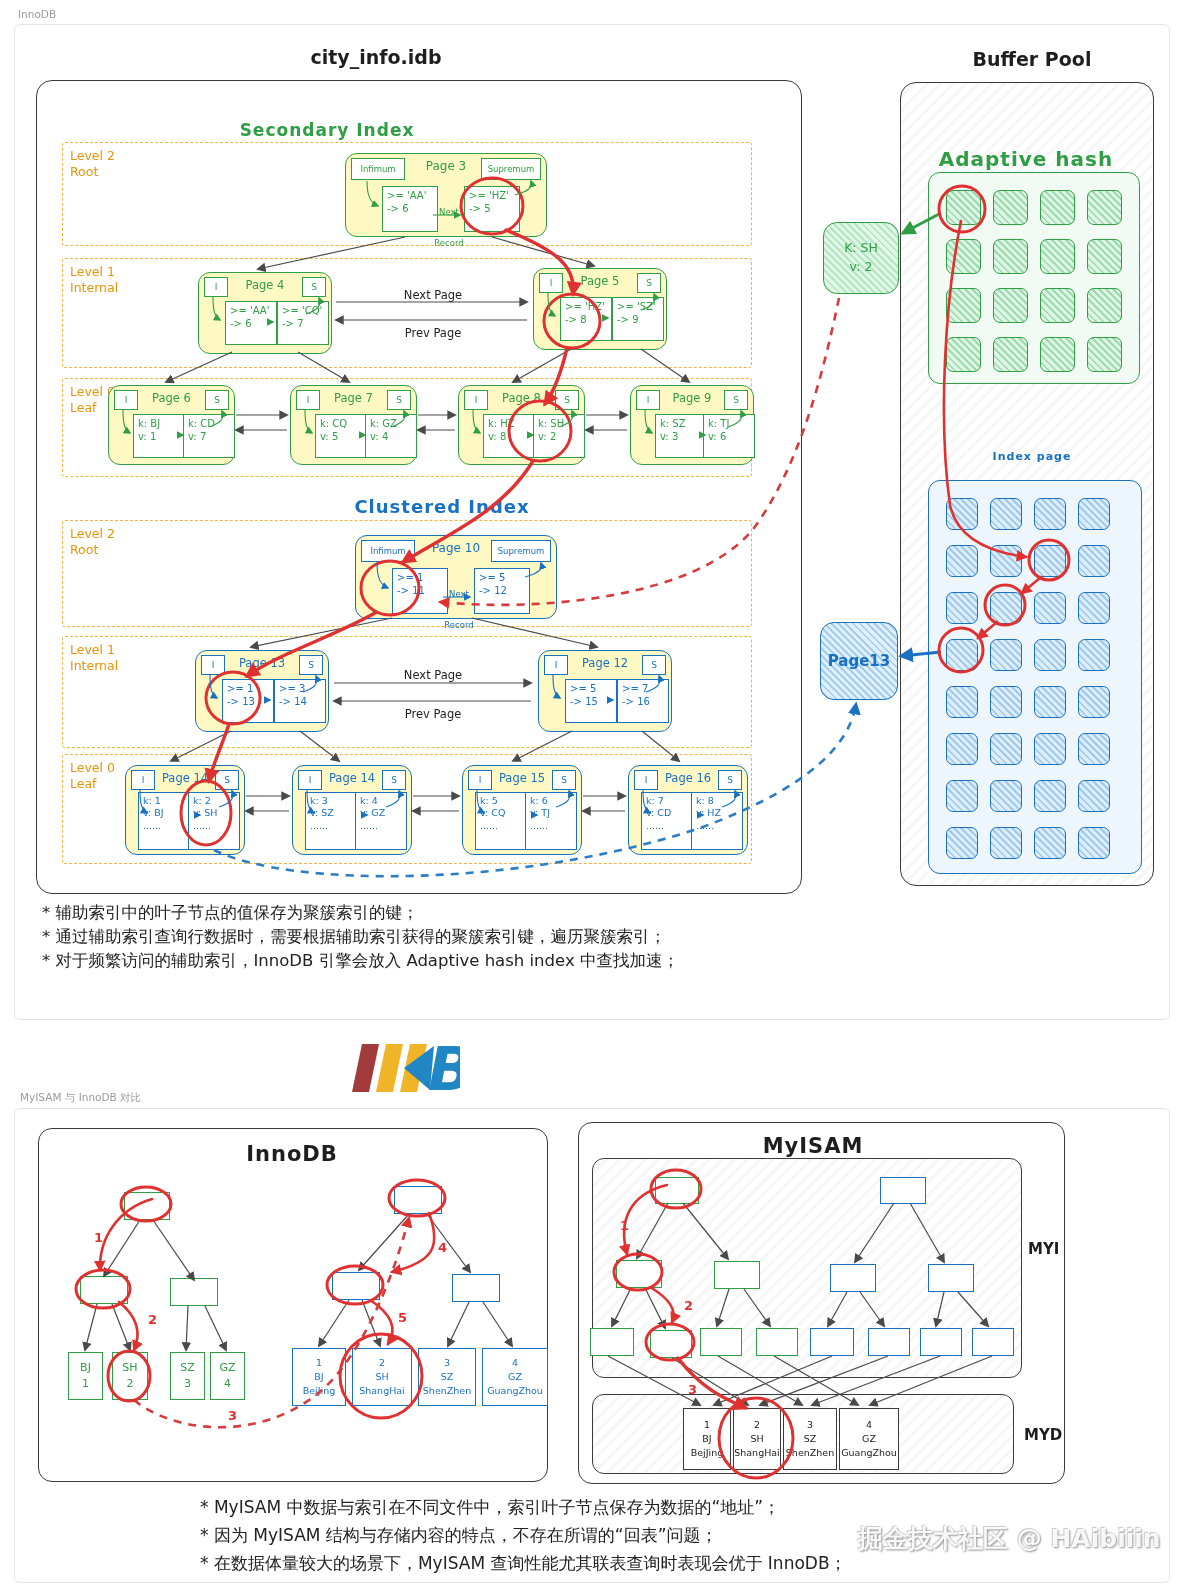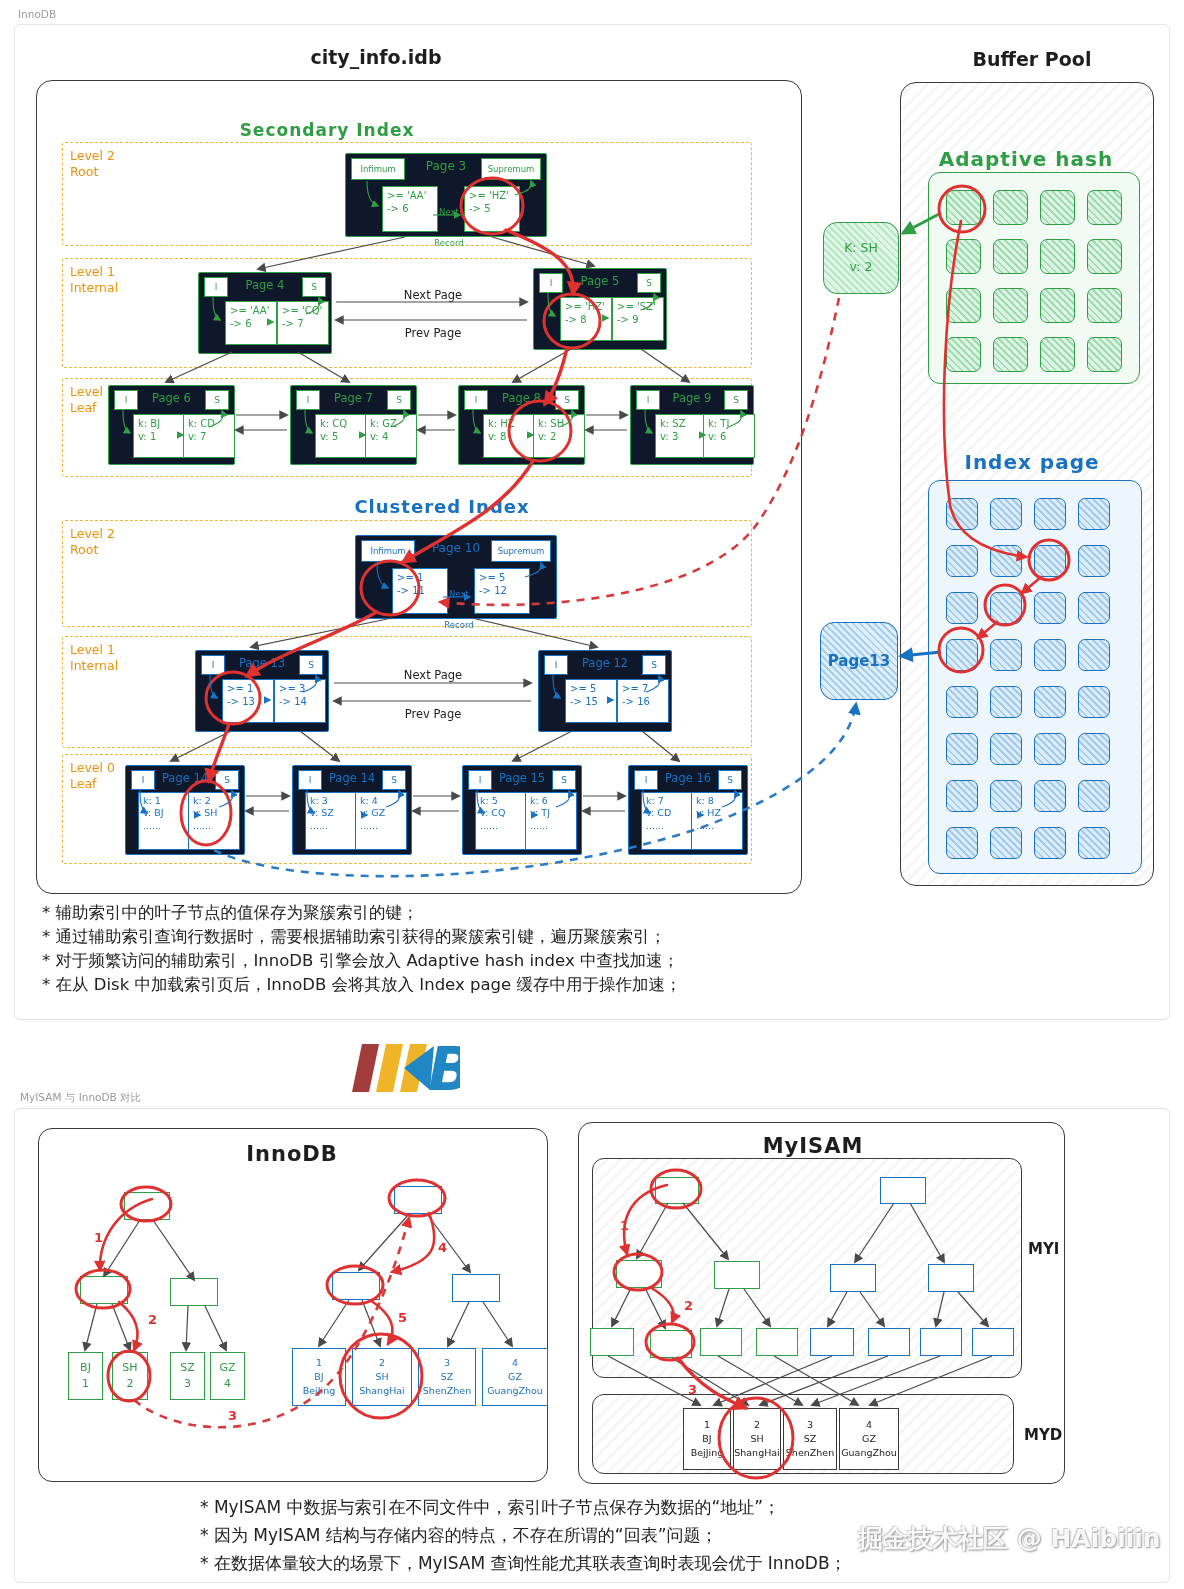--- a/index.html
+++ b/index.html
@@ -8,21 +8,21 @@
   .abs{position:absolute;}
   .panel{position:absolute;border:1px solid #e4e4e4;border-radius:6px;background:#fff;}
   .tinylabel{position:absolute;font-size:10.5px;color:#9a9a9a;}
   .boxframe{position:absolute;border:1.6px solid #3a3a3a;border-radius:16px;background:#fff;}
   .hatch{background:repeating-linear-gradient(135deg,rgba(130,130,130,0.07) 0 3px,rgba(255,255,255,0) 3px 9px);}
   .title-ink{position:absolute;font-size:19px;font-weight:bold;color:#1e1e1e;text-align:center;}
   .title-g{position:absolute;font-size:17px;font-weight:bold;color:#2f9e44;text-align:center;letter-spacing:1px;}
   .title-b{position:absolute;font-size:17px;font-weight:bold;color:#1971c2;text-align:center;letter-spacing:1px;}
   .lvlbox{position:absolute;border:1.8px dashed #f3b33f;border-radius:3px;}
   .lvllabel{position:absolute;font-size:12.5px;color:#e8930c;line-height:1.25;}
-  .pagebox{position:absolute;background:#0f172a;border:1.5px solid #2f9e44;border-radius:2px;}
+  .pagebox{position:absolute;background:#fef9c3;border:1.5px solid #2f9e44;border-radius:12px;}
   .pagebox.b{border-color:#1971c2;}
   .cb{position:absolute;top:4px;height:18px;border:1.2px solid #2f9e44;background:#fff;
       display:flex;align-items:center;justify-content:center;font-size:9px;color:#2f9e44;}
   .pagebox.b .cb{border-color:#1971c2;color:#1971c2;}
   .cb.l{left:5px;width:22px;} .cb.r{right:5px;width:22px;}
   .cb.wl{left:5px;width:52px;height:20px;font-size:8.5px;} .cb.wr{right:5px;width:58px;height:20px;font-size:8.5px;}
   .pb-title{position:absolute;top:5px;left:0;width:100%;text-align:center;font-size:11.5px;color:#2f9e44;}
   .pagebox.b .pb-title{color:#1971c2;}
   .rec{position:absolute;top:28px;width:46px;height:40px;border:1.2px solid #2f9e44;background:#fff;
        font-size:10px;line-height:1.3;color:#2f9e44;padding:2px 0 0 4px;}
@@ -337,21 +337,21 @@
       <div class="cell"></div>
       <div class="cell"></div>
       <div class="cell"></div>
       <div class="cell"></div>
       <div class="cell"></div>
       <div class="cell"></div>
       <div class="cell"></div>
       <div class="cell"></div>
     </div>
 
-  <div class="title-b" style="left:926px;top:450px;width:212px;font-size:20px">Index page</div>
+  <div class="title-b" style="left:926px;top:450px;width:212px;font-size:11px">Index page</div>
   <div class="innerframe b" style="left:928px;top:480px;width:212px;height:392px"></div>
   <div class="grid4 ip" style="left:928px;top:480px">
       <div class="cell b"></div>
       <div class="cell b"></div>
       <div class="cell b"></div>
       <div class="cell b"></div>
       <div class="cell b"></div>
       <div class="cell b"></div>
       <div class="cell b"></div>
       <div class="cell b"></div>
@@ -385,21 +385,20 @@
     <span>K: SH</span>
     <span>v: 2</span>
   </div>
   <div class="badge bl" style="left:820px;top:622px;width:76px;height:76px">
     <span>Page13</span>
   </div>
 
   <div class="note" style="left:42px;top:926px">* 通过辅助索引查询行数据时，需要根据辅助索引获得的聚簇索引键，遍历聚簇索引；</div>
   <div class="note" style="left:42px;top:902px">* 辅助索引中的叶子节点的值保存为聚簇索引的键；</div>
   <div class="note" style="left:42px;top:950px">* 对于频繁访问的辅助索引，InnoDB 引擎会放入 Adaptive hash index 中查找加速；</div>
-  <div class="note" style="left:42px;top:974px">* 在从 Disk 中加载索引页后，InnoDB 会将其放入 Index page 缓存中用于操作加速；</div>
 
   <svg class="abs" style="left:348px;top:1042px" width="112" height="52" viewBox="0 0 112 52">
     <polygon points="14,2 31,2 21,50 4,50" fill="#a23b3b"></polygon>
     <polygon points="38,2 55,2 45,50 28,50" fill="#f0b429"></polygon>
     <polygon points="62,2 79,2 69,50 52,50" fill="#f0b429"></polygon>
     <polygon points="86,4 82,48 56,26" fill="#2186c4"></polygon>
     <text x="80" y="48" font-family="DejaVu Sans, sans-serif" font-style="italic" font-weight="bold" font-size="60" fill="#2186c4">B</text>
   </svg>
 
   <div class="cmpbox" style="left:38px;top:1128px;width:508px;height:352px"></div>

